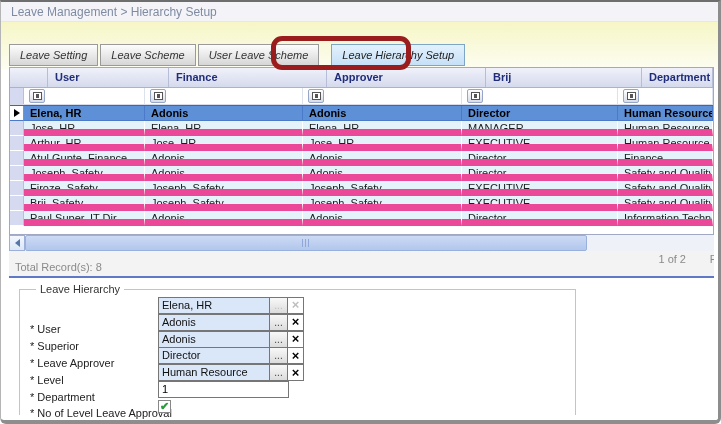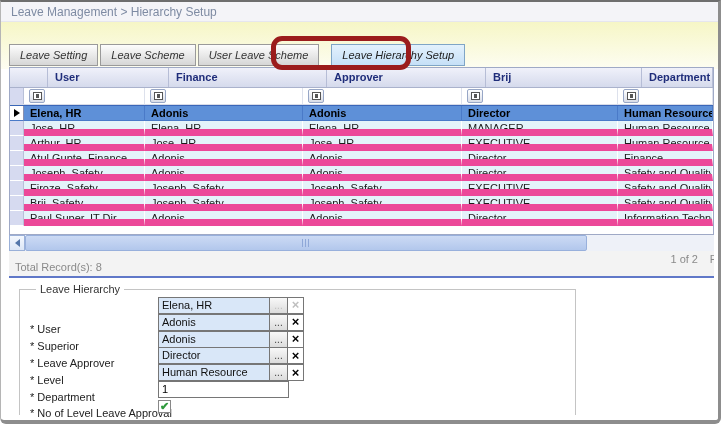--- a/index.html
+++ b/index.html
@@ -88,21 +88,21 @@
   }
   .sarrow { width:0; height:0; border-right:5px solid #5577aa; border-top:4px solid transparent; border-bottom:4px solid transparent; }
   .sthumb {
     width:562px; height:16px; flex:0 0 auto; border:1px solid #98b0dc; border-radius:2px;
     background:linear-gradient(#ccdaf4,#b2c7ec); display:flex; align-items:center; justify-content:center; cursor:grab;
   }
   .grip { width:8px; height:8px; background:repeating-linear-gradient(90deg,#8fa8d8 0 1px,transparent 1px 3px); }
 
   
   .statusbar { position:absolute; left:8px; top:249px; width:705px; height:25px; background:#f3f3f3; overflow:hidden; }
-  .pageind { position:absolute; right:16px; top:2px; font-size:11px; color:#8a8a8a;margin-left:34px; }
+  .pageind { position:absolute; right:28px; top:2px; font-size:11px; color:#8a8a8a;margin-left:34px; }
   .pageclip { position:absolute; right:-3px; top:2px; font-size:11px; color:#8a8a8a; }
   .totalrec { position:absolute; left:6px; bottom:3px; font-size:11px; color:#8a8a8a; }
   .blueline { position:absolute; left:8px; top:274px; width:705px; height:2px; background:#6078c8; }
 
   
   fieldset.hierarchy {
     position:absolute; left:18px; top:281px; width:557px; height:132px;
     border:1px solid #c4c4c4; border-bottom:none; padding:2px 0 0 10px; background:#fff;
   }
   fieldset.hierarchy legend { font-size:11px; color:#333; margin-left:6px; padding:0 4px; }

